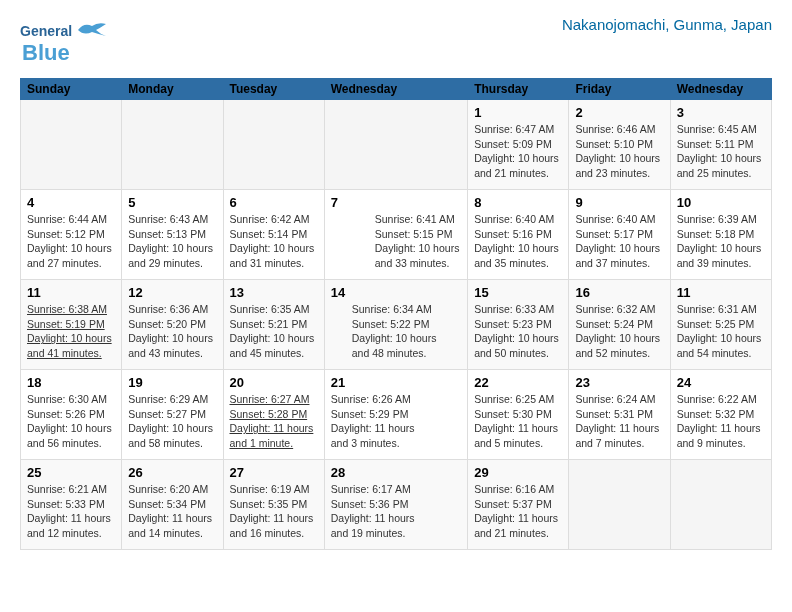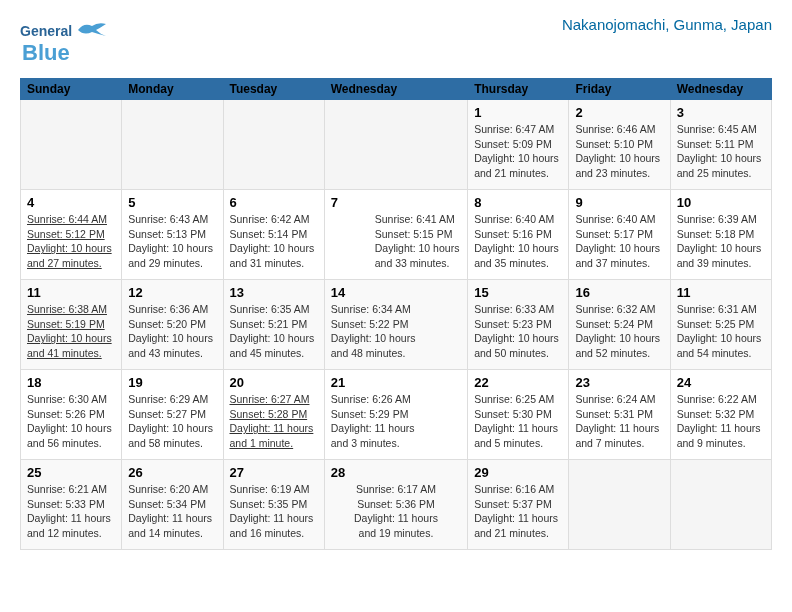--- a/index.html
+++ b/index.html
@@ -137,21 +137,21 @@
           <span class="day-number">3</span>
           <div class="day-info" style="white-space: pre-line;">Sunrise: 6:45 AM
 Sunset: 5:11 PM
 Daylight: 10 hours
 and 25 minutes.</div>
         </td>
       </tr>
       <tr>
         <td>
           <span class="day-number">4</span>
-          <div class="day-info" style="white-space: pre-line; text-decoration: underline;">Sunrise: 6:44 AM
+          <div class="day-info" style="white-space: pre-line;">Sunrise: 6:44 AM
 Sunset: 5:12 PM
 Daylight: 10 hours
 and 27 minutes.</div>
         </td>
         <td>
           <span class="day-number">5</span>
           <div class="day-info" style="white-space: pre-line;">Sunrise: 6:43 AM
 Sunset: 5:13 PM
 Daylight: 10 hours
 and 29 minutes.</div>
@@ -209,21 +209,21 @@
         </td>
         <td>
           <span class="day-number">13</span>
           <div class="day-info" style="white-space: pre-line;">Sunrise: 6:35 AM
 Sunset: 5:21 PM
 Daylight: 10 hours
 and 45 minutes.</div>
         </td>
         <td>
           <span class="day-number">14</span>
-          <div class="day-info" style="white-space: pre-line;">Sunrise: 6:34 AM
+          <div class="day-info" style="white-space: pre-line; margin-left: 21px;">Sunrise: 6:34 AM
 Sunset: 5:22 PM
 Daylight: 10 hours
 and 48 minutes.</div>
         </td>
         <td>
           <span class="day-number">15</span>
           <div class="day-info" style="white-space: pre-line;">Sunrise: 6:33 AM
 Sunset: 5:23 PM
 Daylight: 10 hours
 and 50 minutes.</div>
@@ -311,21 +311,21 @@
         </td>
         <td>
           <span class="day-number">27</span>
           <div class="day-info" style="white-space: pre-line;">Sunrise: 6:19 AM
 Sunset: 5:35 PM
 Daylight: 11 hours
 and 16 minutes.</div>
         </td>
         <td>
           <span class="day-number">28</span>
-          <div class="day-info" style="white-space: pre-line; text-align: center;">Sunrise: 6:17 AM
+          <div class="day-info" style="white-space: pre-line;">Sunrise: 6:17 AM
 Sunset: 5:36 PM
 Daylight: 11 hours
 and 19 minutes.</div>
         </td>
         <td>
           <span class="day-number">29</span>
           <div class="day-info" style="white-space: pre-line;">Sunrise: 6:16 AM
 Sunset: 5:37 PM
 Daylight: 11 hours
 and 21 minutes.</div>

